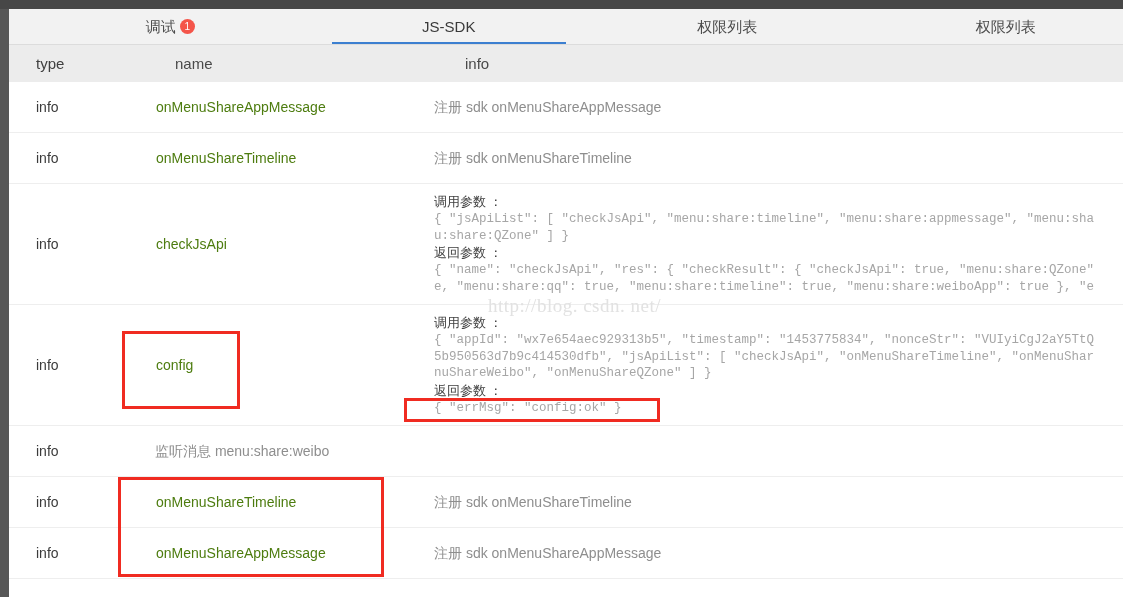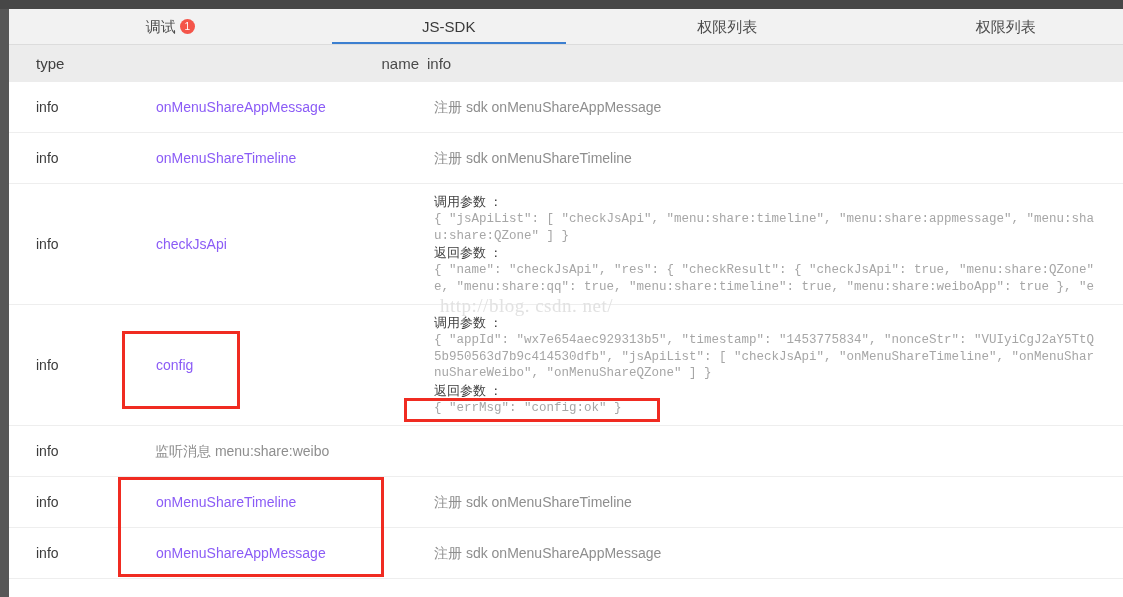--- a/index.html
+++ b/index.html
@@ -97,20 +97,21 @@
     width: 1114px;
     font-size: 14px;
   }
   .thead {
     display: flex;
     background: #ececec;
     height: 37px;
     align-items: center;
     color: #4a4a4a;
     font-size: 15px;
+    gap: 19px;
   }
   .row {
     display: flex;
     border-bottom: 1px solid #eeeeee;
     color: #9a9a9a;
     position: relative;
     background: #ffffff;
   }
   .col-type {
     width: 131px;
@@ -125,25 +126,25 @@
     padding-left: 16px;
   }
   .col-info {
     flex: 1 1 auto;
     box-sizing: border-box;
     padding-left: 8px;
     min-width: 0;
     overflow: hidden;
   }
   .thead .col-type { color: #404040; }
-  .thead .col-name { color: #4a4a4a; text-align: right; }
+  .thead .col-name { color: #4a4a4a; }
   .thead .col-info { color: #4a4a4a; }
 
   .row .col-type { color: #3b3b3b; }
-  .row .col-name { color: #8b5cf6; }
+  .row .col-name { color: #4d7c0f; }
   .row .col-info { color: #8e8e8e; margin-left: 7px; }
 
   
   .row.simple { height: 50px; align-items: center; }
   .row.simple .col-type,
   .row.simple .col-name,
   .row.simple .col-info {
     line-height: 50px;
     white-space: nowrap;
     overflow: hidden;
@@ -186,21 +187,21 @@
     z-index: 40;
     background: transparent;
   }
   #redbox-config      { left: 122px; top: 331px; width: 118px; height: 78px; }
   #redbox-errmsg      { left: 404px; top: 398px; width: 256px; height: 24px; }
   #redbox-share-names { left: 118px; top: 477px; width: 266px; height: 100px; }
 
   
   .watermark {
     position: absolute;
-    left: 440px;
+    left: 488px;
     top: 295px;
     font-family: "Liberation Serif", "DejaVu Serif", serif;
     font-size: 19px;
     color: #e2e2e2;
     white-space: nowrap;
     z-index: 30;
     pointer-events: none;
     letter-spacing: 0.5px;
   }
 </style>

